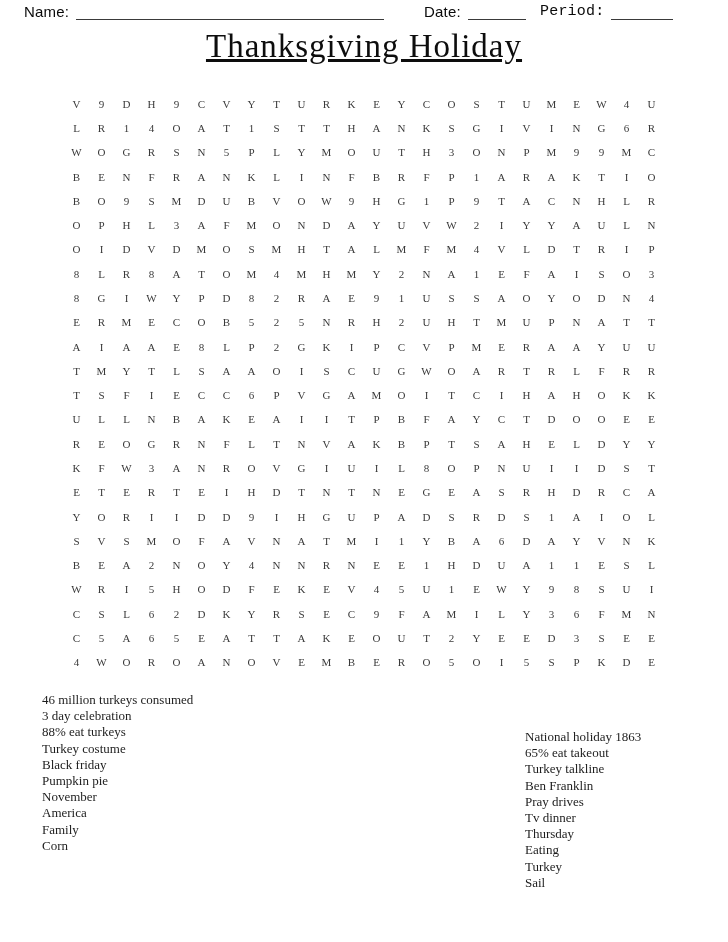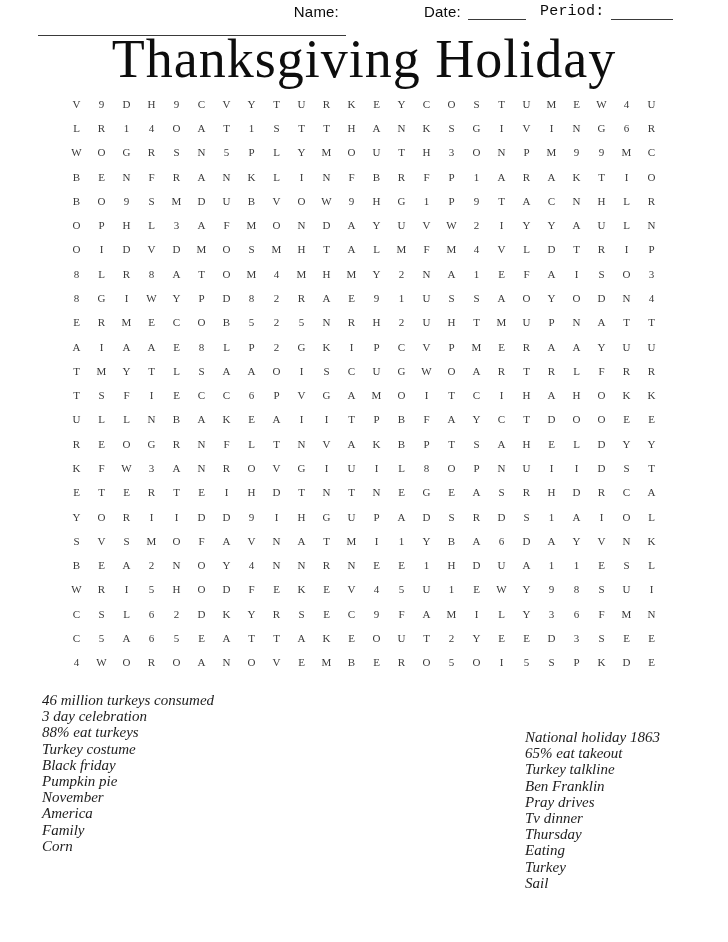--- a/index.html
+++ b/index.html
@@ -25,41 +25,42 @@
     font-size: 15px;
     color: #0a0a0a;
     letter-spacing: 0.2px;
   }
   .hdr-label { white-space: nowrap; padding-right: 7px; }
   .blank-line {
     display: inline-block;
     border-bottom: 1.6px solid #3a3a3a;
     height: 15px;
   }
-  .g-name   { left: 38px; flex-direction: column;  }
+  .g-name   { left: 24px;  }
   .g-date   { left: 424px; }
   .g-period { left: 540px; font-family: Liberation Mono, monospace; }
   .line-name   { width: 308px; }
   .line-date   { width: 58px;  }
   .line-period { width: 62px;  }
 
   
   .title {
     position: absolute;
     top: 26px;
     left: 0;
     width: 728px;
     margin: 0;
     text-align: center;
     font-family: cursive;
     font-weight: 400;
-    font-size: 54px;
+    font-size: 33px;
     letter-spacing: 1px;
     color: #0d0d0d;
     line-height: 1.25;
+    text-decoration: underline;
   }
 
   
   .ws-grid {
     position: absolute;
     left: 64px;
     top: 92px;
     width: 600px;
     height: 583px;
     display: grid;
@@ -89,25 +90,24 @@
   .wl-col {
     position: absolute;
     top: 0;
   }
   .wl-col-0 { left: 42px;  width: 155px; }
   .wl-col-1 { left: 200px; width: 160px; }
   .wl-col-2 { left: 365px; width: 155px; }
   .wl-col-3 { left: 525px; width: 165px; margin-top: 37px; }
   .wl-item {
     font-family: cursive;
-    font-size: 15px;
+    font-size: 13px;
     color: #1d1d1d;
     line-height: 16.2px;
     white-space: nowrap;
-    font-style: italic;
   }
 </style>
 </head>
 <body>
 
 <div class="page">
 
   <div class="hdr-group g-name">
     <span class="hdr-label">Name:</span>
     <span class="blank-line line-name"></span>

